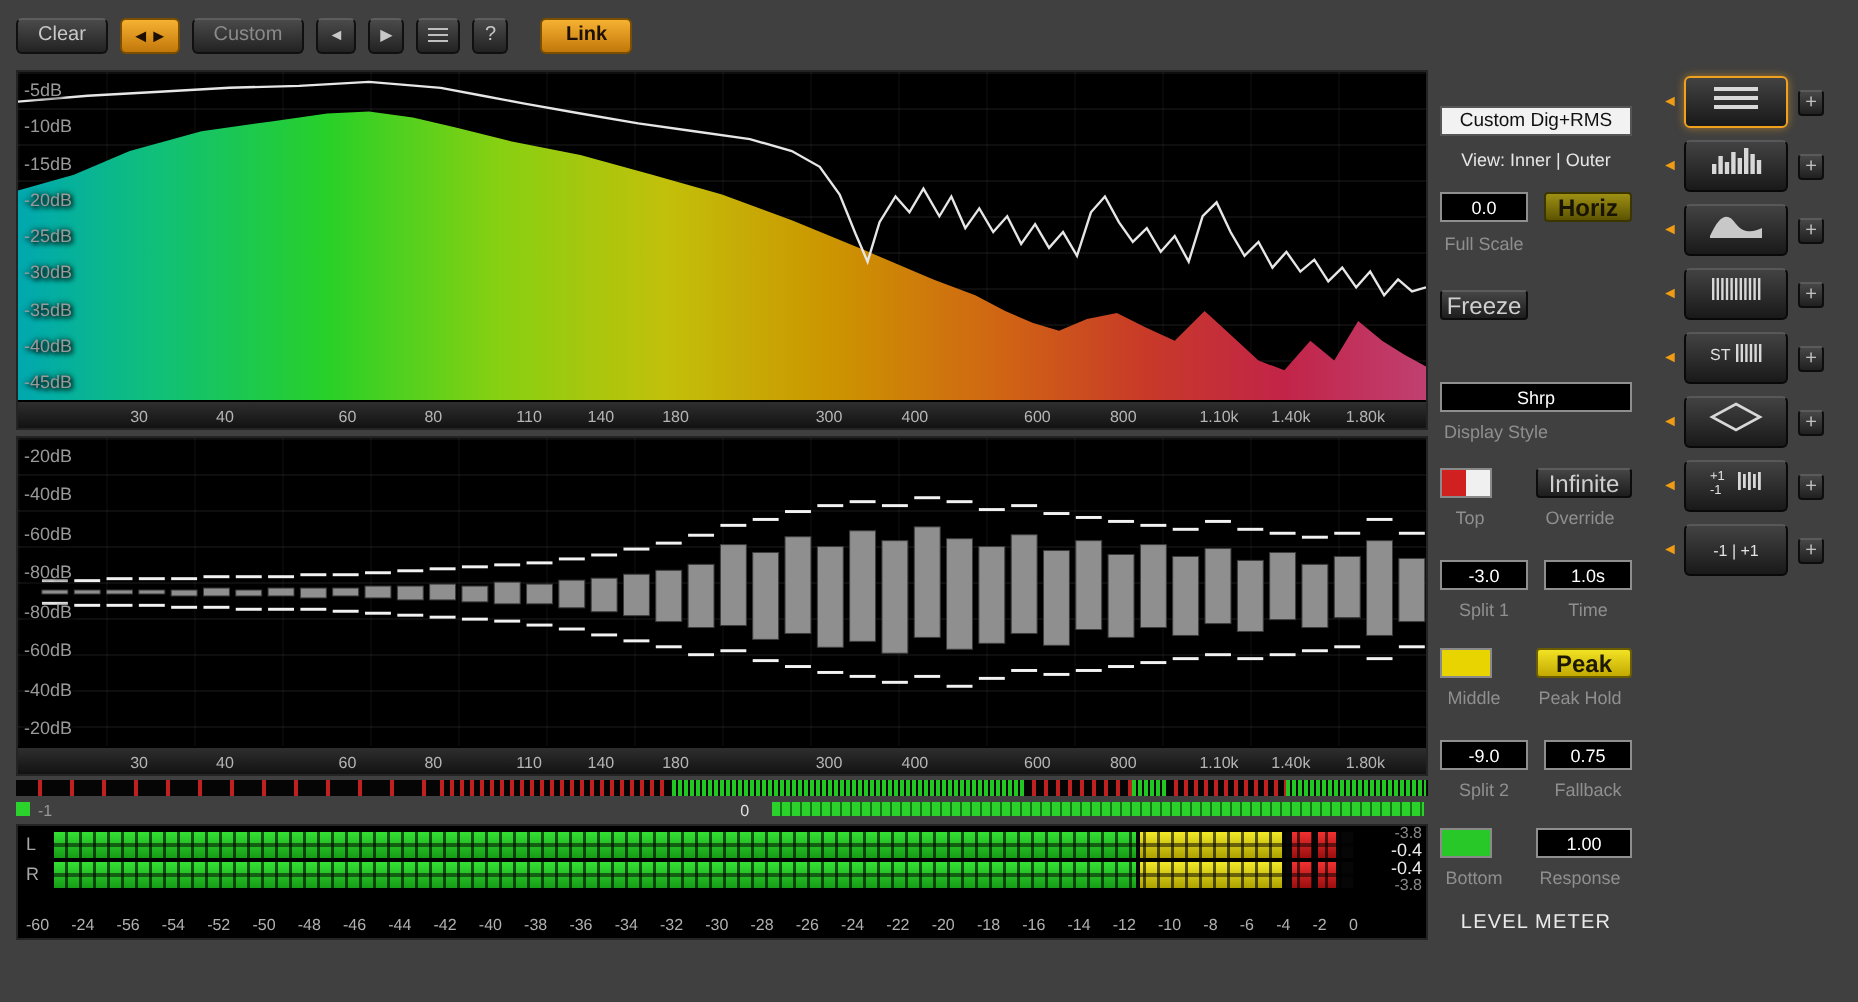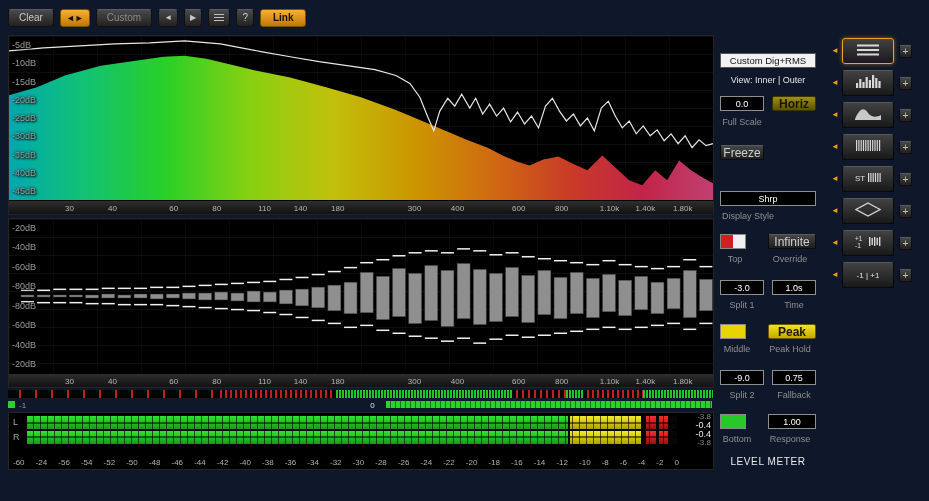--- a/index.html
+++ b/index.html
@@ -1,36 +1,36 @@
 <!DOCTYPE html>
 <html><head>
 <meta charset="utf-8">
 <style>
   *{box-sizing:border-box;margin:0;padding:0}
   html,body{background:#000}
   body{font-family:"Liberation Sans",sans-serif}
-  .app{position:relative;width:929px;height:501px;background:#0f172a;overflow:hidden}
+  .app{position:relative;width:929px;height:501px;background:#404040;overflow:hidden}
 
   
   .toolbar{position:absolute;left:8px;top:5px;right:6px;height:25px;display:flex;align-items:center;gap:6px}
   .tbtn{height:18px;background:linear-gradient(#4a4a4a,#222);border:1px solid #101010;border-top-color:#5d5d5d;
         border-radius:3px;color:#c8c8c8;font-size:10px;padding:0 10px;display:flex;align-items:center;justify-content:center}
   .tbtn.dim{color:#8a8a8a}
   .tbtn.sq{padding:0 5px;min-width:18px}
   .tbtn.orange{background:linear-gradient(#f6b232,#c2770a);border-color:#7c4e00;color:#1d1000;font-weight:bold}
   .preset-box{width:216px;height:18px;background:#1c1c1c;border:1px solid #3a3a3a;color:#e4e4e4;font-size:10px;
         display:flex;align-items:center;padding:0 8px}
   .glyph{font-size:8px;line-height:1}
   .mlines{width:10px;height:8px;background:repeating-linear-gradient(#bfbfbf 0 1px,transparent 1px 3px)}
   .brand{margin-left:auto;display:flex;align-items:center;gap:5px}
   .brand-dots{display:grid;grid-template-columns:2px 2px;grid-gap:2px;margin-right:1px}
   .brand-dots i{width:2px;height:2px;background:#e8e8e8}
   .brand-name{color:#fff;font-weight:bold;font-size:13px;letter-spacing:.5px}
   .brand-sub{color:#b4b4b4;font-size:12px}
-  .link-btn{width:46px}
+  .link-btn{margin-left:10px;width:46px}
 
   
   .main{position:absolute;left:8px;top:35px;width:706px;height:460px}
   .panel-box{position:absolute;left:0;right:0;background:#000;border:1px solid #242424}
   .spec-panel{top:0;height:180px}
   .hist-panel{top:183px;height:170px}
   .graph{position:absolute;left:0;right:0;top:0;bottom:14px;background:#000;
          background-image:repeating-linear-gradient(to bottom,rgba(255,255,255,.055) 0 1px,transparent 1px 18px),
                           repeating-linear-gradient(to right,rgba(255,255,255,.03) 0 1px,transparent 1px 44px)}
   .graph svg{position:absolute;inset:0;width:100%;height:100%}

